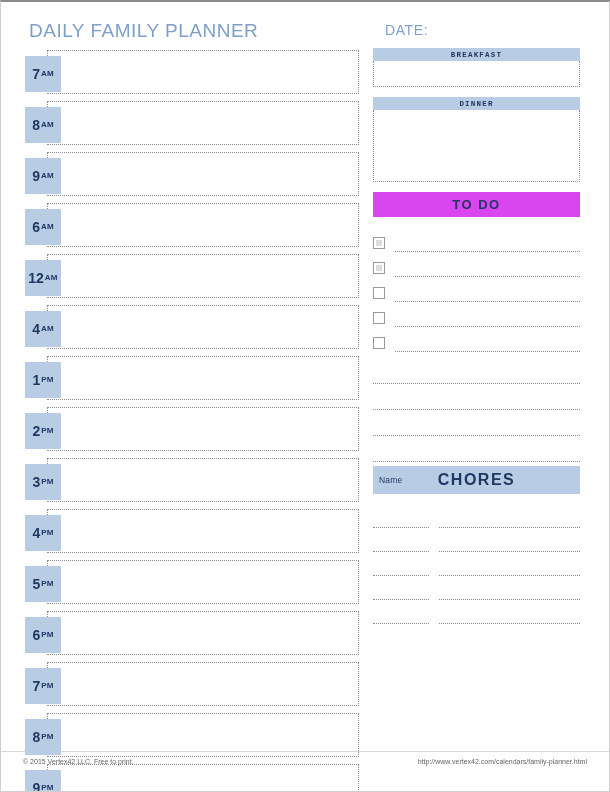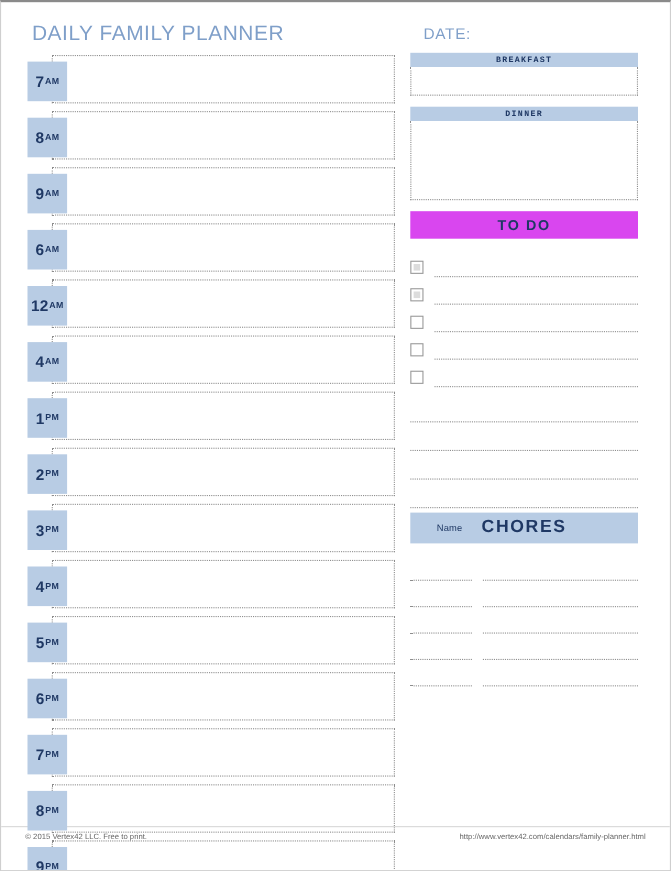--- a/index.html
+++ b/index.html
@@ -181,21 +181,21 @@
     background: #b8cce4;
     color: #1f3864;
     position: relative;
     padding: 5px 0 5px 0;
     margin-bottom: 10px;
     box-sizing: border-box;
     text-align: center;
   }
   .chores-banner .chores-name {
     position: absolute;
-    left: 24px;
+    left: 6px;
     top: 50%;
     transform: translateY(-50%);
     font-size: 8.5px;
     font-weight: normal;
     letter-spacing: 0.2px;
   }
   .chores-banner .chores-title {
     font-size: 16px;
     font-weight: bold;
     letter-spacing: 1.5px;

